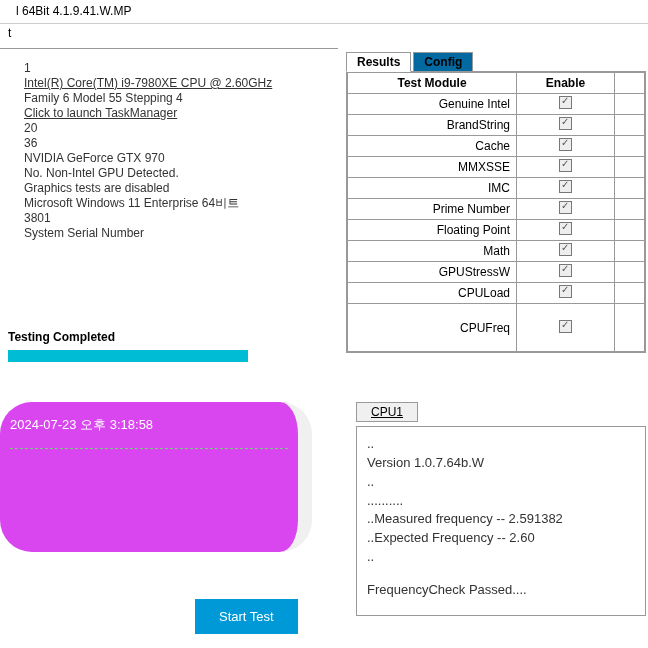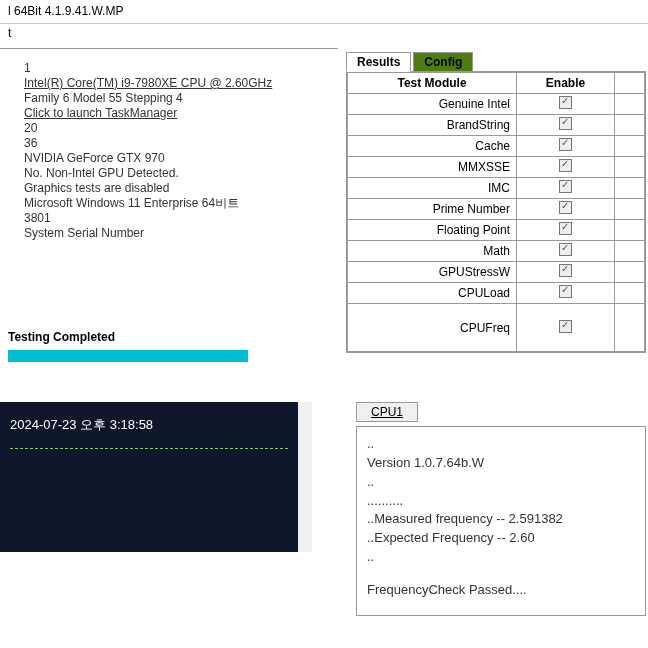--- a/index.html
+++ b/index.html
@@ -9,21 +9,21 @@
     background: #fff;
     color: #000;
     width: 648px;
     height: 648px;
     overflow: hidden;
     position: relative;
   }
   .titlebar {
     background: #fff;
     border-bottom: 1px solid #ccc;
-    padding: 4px 8px;
+    padding: 4px 16px;
     height: 24px;
   }
   .menu {
     padding: 2px 8px;
     height: 20px;
   }
   .main {
     display: flex;
     height: 350px;
   }
@@ -60,21 +60,21 @@
   }
   .tab {
     border: 1px solid #999;
     background: #fff;
     padding: 2px 10px;
     font-size: 12px;
     border-bottom: 1px solid #fff;
     margin-right: 2px;
     font-weight: bold;
   }
-  .tab.inactive { background: #4d7c0f; border-bottom:1px solid #999;}
+  .tab.inactive { background: #0369a1; border-bottom:1px solid #999;}
   .grid-box {
     border: 1px solid #999;
     background:#fff;
   }
   table { border-collapse: collapse; width: 100%; }
   th, td {
     border: 1px solid #999;
     padding: 2px 6px;
     font-size: 12px;
     text-align: center;
@@ -88,28 +88,29 @@
     display: flex;
     height: 246px;
     padding-top: 8px;
   }
   .lower-left {
     flex: 1;
     padding: 0 8px 0 0;
     position: relative;
   }
   .green-box {
-    background: #0f172a;
+    background: #d946ef;
     color: #fff;
     height: 150px;
     width: 312px;
     padding: 14px 10px;
     font-size: 13px;
     position: relative;
     border-right: 14px solid #f0f0f0;
+    border-radius: 32px;
   }
   .green-box .hr { border-top:1px dashed #7c7; margin-top:14px; width:100%;}
   .start-btn {
     position:absolute;
     left: 195px;
     bottom: 6px;
     background: #0099d8;
     color: #fff;
     border: none;
     padding: 10px 24px;
@@ -245,20 +246,21 @@
     </div>
   </div>
 </div>
 
 <div class="lower">
   <div class="lower-left">
     <div class="green-box">
       <div>2024-07-23 오후 3:18:58</div>
       <div class="hr"></div>
     </div>
+    <button class="start-btn">Start Test</button>
   </div>
   <div class="lower-right">
     <div class="cpu-tab-row">
       <div class="cpu-tab">CPU1</div>
     </div>
     <div class="cpu-output">
       <div>..</div>
       <div>Version 1.0.7.64b.W</div>
       <div>..</div>
       <div>..........</div>

